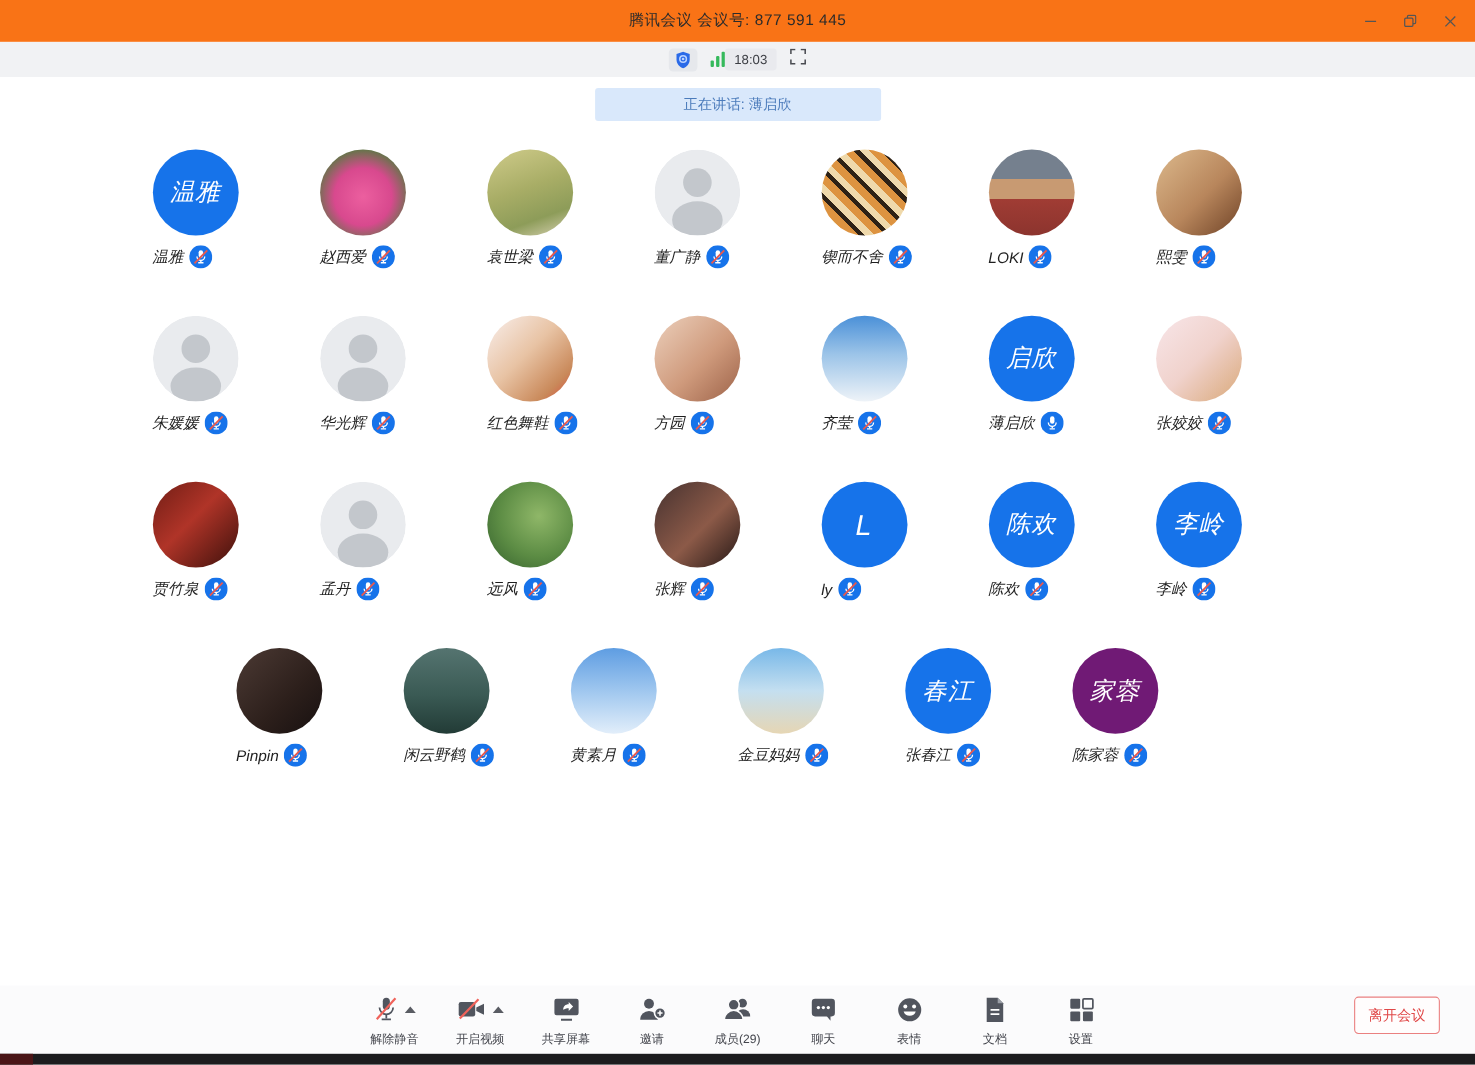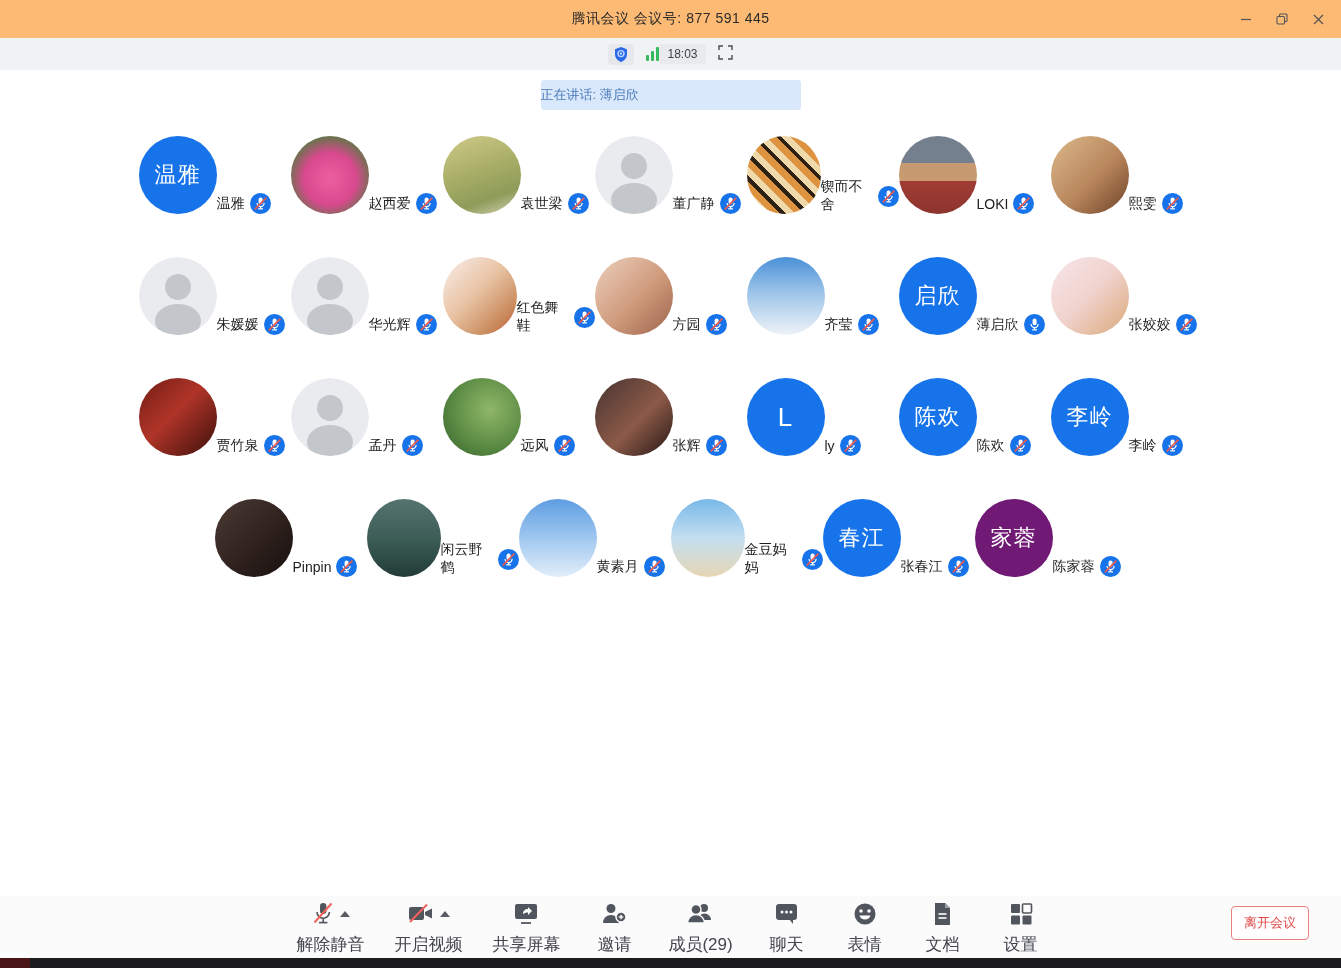--- a/index.html
+++ b/index.html
@@ -3,21 +3,21 @@
 <meta charset="utf-8">
 <style>
   * { margin:0; padding:0; box-sizing:border-box; }
   html,body { width:1341px; height:968px; overflow:hidden; }
   body {
     font-family:"Liberation Sans","DejaVu Sans",sans-serif;
     background:#fff; color:#222; position:relative;
   }
   
   .titlebar {
-    height:38px; background:#fdba74; display:flex; align-items:center;
+    height:38px; background:#f97316; display:flex; align-items:center;
     justify-content:center; position:relative;
   }
   .titlebar .title { font-size:14px; color:#2b2b2b; letter-spacing:.5px; }
   .win-controls { position:absolute; right:8px; top:0; height:38px; display:flex; align-items:center; gap:6px; }
   .win-btn { width:30px; height:28px; display:flex; align-items:center; justify-content:center; color:#555; font-size:15px; cursor:default; }
   .win-btn svg { display:block; }
   
   .topbar {
     height:32px; background:#f1f2f4; display:flex; align-items:center;
     padding:0 10px; justify-content:center;
@@ -25,29 +25,29 @@
   .topbar-left { display:flex; align-items:center; gap:12px; }
   .chip { background:#e6e8ec; border-radius:4px; padding:2px 5px; display:flex; align-items:center; }
   .topbar-right { display:flex; align-items:center; gap:12px; }
   .time-text { font-size:12px; color:#3c3e44; background:#e9eaee; padding:3px 8px; border-radius:3px; }
   .bars { display:flex; align-items:flex-end; gap:2px; height:14px; }
   .bars i { display:block; width:3px; background:#35b95c; border-radius:1px; }
   .bars i:nth-child(1){height:6px;} .bars i:nth-child(2){height:10px;} .bars i:nth-child(3){height:14px;}
   
   .banner {
     margin:10px auto 0; width:260px; height:30px; background:#d9e8fb;
-    border-radius:3px; display:flex; align-items:center; 
+    border-radius:3px; display:flex; align-items:center; justify-content:center;
   }
   .banner span { font-size:13px; color:#4b7bbb; }
   
   .grid {
     width:1075px; margin:26px auto 0; display:flex; flex-wrap:wrap;
     justify-content:center; row-gap:43px;
   }
-  .cell { width:152px; display:flex; align-items:flex-end; }
+  .cell { width:152px; display:flex; flex-direction:column; align-items:flex-start;font-style:italic; }
   .avatar {
     width:78px; height:78px; border-radius:50%; overflow:hidden;
     display:flex; align-items:center; justify-content:center; position:relative;
   }
   .avatar-text { color:#fff; font-size:22px; font-weight:500; letter-spacing:1px; }
   .avatar-text.single { font-size:26px; }
   .silhouette { position:absolute; inset:0; width:100%; height:100%; }
   .nameline { margin-top:9px; display:flex; align-items:center; gap:5px; }
   .pname { font-size:14px; color:#1f1f1f; }
   .micbadge { width:21px; height:21px; display:block; }
@@ -57,21 +57,21 @@
   .toolbar {
     position:absolute; left:0; right:0; bottom:10px; height:62px;
     background:#fbfbfc; display:flex; align-items:center; justify-content:center;
   }
   .tool-items { display:flex; align-items:flex-start; gap:30px; }
   .tool {
     display:flex; flex-direction:column; align-items:center; gap:4px;
     min-width:48px; cursor:default; position:relative;
   }
   .tool .iconrow { height:30px; display:flex; align-items:center; gap:5px; }
-  .tool .lbl { font-size:17px; color:#43454c; white-space:nowrap; }
+  .tool .lbl { font-size:11px; color:#43454c; white-space:nowrap; }
   .caret { width:0; height:0; border-left:5px solid transparent; border-right:5px solid transparent; border-bottom:6px solid #595c63; }
   .leave-btn {
     position:absolute; right:32px; top:10px; width:78px; height:34px;
     background:#fffdfd; border:1px solid #ea8080; border-radius:4px;
     color:#e04848; font-size:13px; display:flex; align-items:center; justify-content:center;
     cursor:default;
   }
   
   .bottomstrip { position:absolute; left:0; right:0; bottom:0; height:10px; background:#1c1c1e; }
   .bottomstrip .redblock { position:absolute; left:0; top:0; width:30px; height:10px; background:#4a1517; }

